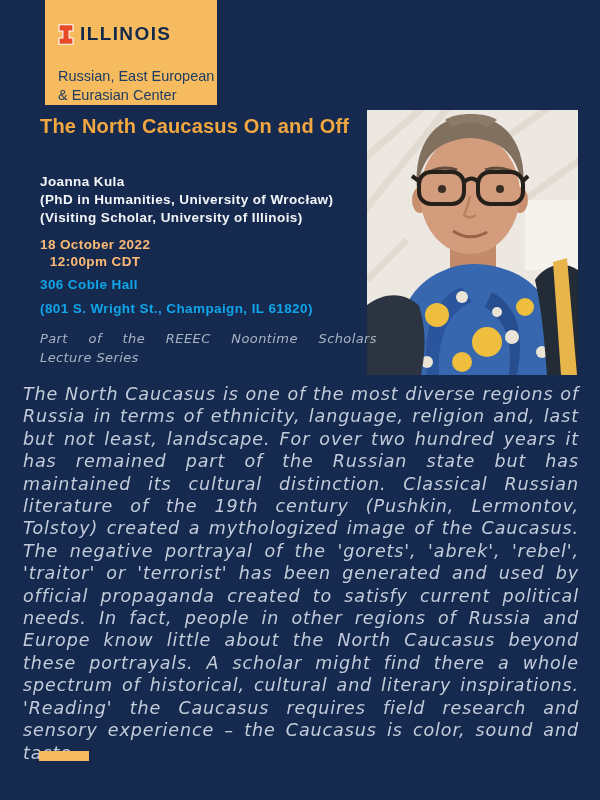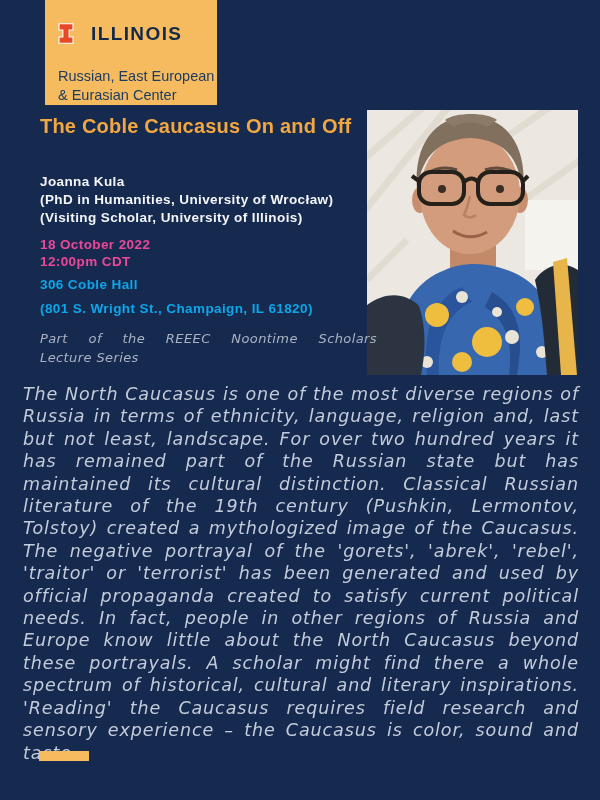--- a/index.html
+++ b/index.html
@@ -6,38 +6,38 @@
   .poster{
     position:relative;width:600px;height:800px;overflow:hidden;
     background:#162A4F;
     font-family:"Liberation Sans",sans-serif;
   }
   
   .logo-box{
     position:absolute;left:45px;top:0;width:172px;height:105px;
     background:#F6BB5F;box-sizing:border-box;padding:23px 0 0 13px;
   }
-  .logo-row{display:flex;align-items:flex-start;gap:17px;}
+  .logo-row{display:flex;align-items:flex-end;gap:6px;}
   .block-i{width:16px;height:21px;flex:0 0 auto;}
   .wordmark{font-size:19px;font-weight:800;color:#13294B;letter-spacing:1.4px;}
   .unit-name{margin-top:22px;font-size:14.5px;color:#1D3C63;line-height:19px;font-weight:500;}
   
   .photo{position:absolute;left:367px;top:110px;width:211px;height:265px;display:block;}
   
   .title{
     position:absolute;left:40px;top:114px;width:340px;margin:0;
     font-size:20px;line-height:25px;font-weight:700;color:#F2A740;letter-spacing:.2px;
   }
   .speaker{
     position:absolute;left:40px;top:173px;width:345px;
     color:#F3F5F8;font-size:13.5px;font-weight:700;line-height:18px;letter-spacing:.4px;
   }
   .datetime{
     position:absolute;left:40px;top:236px;
-    color:#ec4899;font-size:13.5px;font-weight:700;line-height:17px;letter-spacing:.4px;
+    color:#fdba74;font-size:13.5px;font-weight:700;line-height:17px;letter-spacing:.4px;text-align:center;
   }
   .venue{
     position:absolute;left:40px;top:277px;width:345px;
     color:#0ea5e9;font-size:13.5px;font-weight:700;line-height:16px;letter-spacing:.4px;
   }
   .venue .address{margin-top:8px;}
   .series{
     position:absolute;left:40px;top:330px;width:337px;
     font-family:"DejaVu Sans",sans-serif;font-style:italic;
     font-size:13px;line-height:18.5px;color:#A9B3C3;letter-spacing:.4px;
@@ -130,21 +130,21 @@
       <circle cx="60" cy="252" r="6"></circle>
       <circle cx="175" cy="242" r="6"></circle>
       <circle cx="130" cy="202" r="5"></circle>
     </g>
 
     <path d="M0 265 L0 195 C18 182 38 182 52 196 C60 220 58 245 54 265 Z" fill="#2B3440"></path>
     <path d="M211 265 L211 160 C196 150 178 155 168 170 C176 205 178 240 180 265 Z" fill="#232B36"></path>
     <path d="M186 152 l14 -4 l10 117 l-16 0 z" fill="#E7B54A"></path>
   </svg>
 
-  <h1 class="title"><span>The Coble Caucasus On and Off</span><br></h1>
+  <h1 class="title"><span>The North Caucasus On and Off</span><br></h1>
 
   <div class="speaker">
     <div>Joanna Kula</div>
     <div>(PhD in Humanities, University of Wrocław)</div>
     <div>(Visiting Scholar, University of Illinois)</div>
   </div>
 
   <div class="datetime">
     <div>18 October 2022</div>
     <div>12:00pm CDT</div>

